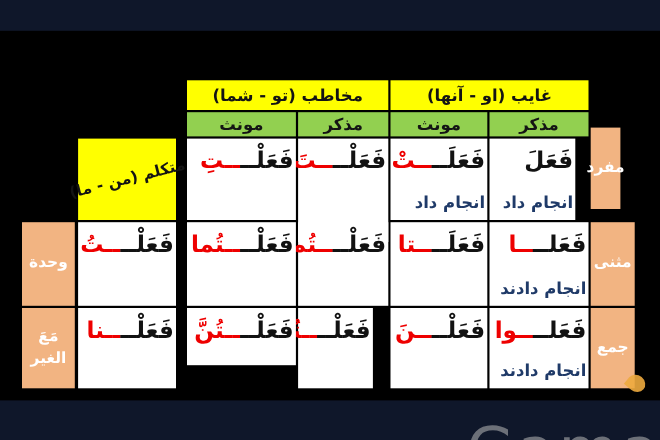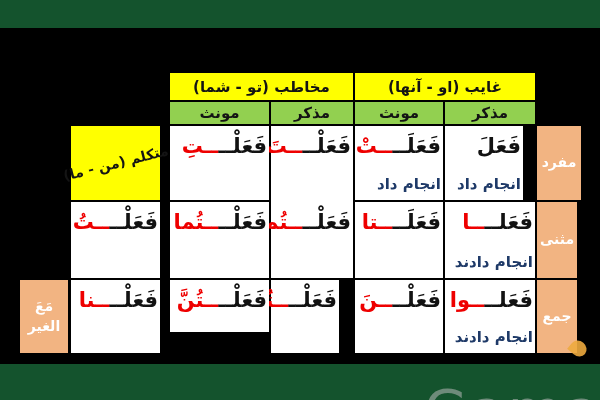--- a/index.html
+++ b/index.html
@@ -1,16 +1,16 @@
 <!DOCTYPE html>
 <html lang="fa"><head>
 <meta charset="utf-8">
 <style>
   html,body{margin:0;padding:0;background:#e9e9e9;}
-  .stage{position:relative;width:600px;height:400px;background:#14532d;overflow:hidden;
+  .stage{position:relative;width:600px;height:400px;background:#0f172a;overflow:hidden;
          font-family:"DejaVu Sans",sans-serif;}
   .band{position:absolute;left:0;top:28px;width:600px;height:336px;background:#000;}
   .cell{position:absolute;box-sizing:border-box;}
   .hdr-yellow{background:#ffff00;color:#141414;font-weight:bold;font-size:15px;
       display:flex;align-items:center;justify-content:center;white-space:nowrap;}
   .hdr-green{background:#92d050;color:#141414;font-weight:bold;font-size:15px;
       display:flex;align-items:center;justify-content:center;}
   .lbl{background:#f2b482;color:#ffffff;font-weight:bold;font-size:14px;line-height:1.4;
       display:flex;align-items:center;justify-content:center;text-align:center;padding:2px;}
   .vcell{background:#ffffff;display:flex;flex-direction:column;align-items:flex-start;
@@ -37,24 +37,25 @@
 
   <div class="cell hdr-green" style="left:170px;top:102px;width:99px;height:22px" dir="rtl">مونث</div>
   <div class="cell hdr-green" style="left:271px;top:102px;width:82px;height:22px" dir="rtl">مذکر</div>
   <div class="cell hdr-green" style="left:355px;top:102px;width:88px;height:22px" dir="rtl">مونث</div>
   <div class="cell hdr-green" style="left:445px;top:102px;width:90px;height:22px" dir="rtl">مذکر</div>
 
   <div class="cell motakallem" style="left:71px;top:126px;width:89px;height:74px">
     <span class="rot" dir="rtl">متکلم (من - ما)</span>
   </div>
 
-  <div class="cell lbl" style="left:537px;top:126px;width:44px;height:74px" dir="rtl">مفرد</div>
+  <div class="cell lbl" style="left:537px;top:116px;width:27px;height:74px" dir="rtl">مفرد</div>
   <div class="cell lbl" style="left:537px;top:202px;width:40px;height:76px" dir="rtl">مثنی</div>
   <div class="cell lbl" style="left:537px;top:280px;width:40px;height:73px" dir="rtl">جمع</div>
 
+  <div class="cell lbl" style="left:20px;top:202px;width:48px;height:76px" dir="rtl">وحدة</div>
   <div class="cell lbl" style="left:20px;top:280px;width:48px;height:73px" dir="rtl">مَعَ الغیر</div>
 
   <div class="cell vcell" style="left:445px;top:126px;width:78px;height:74px" dir="rtl">
     <div class="verb"><span class="stem">فَعَلَ</span><span class="end"></span></div>
     <div class="trans">انجام داد</div>
   </div>
   <div class="cell vcell" style="left:355px;top:126px;width:88px;height:74px" dir="rtl">
     <div class="verb"><span class="stem">فَعَلَــ</span><span class="end">ــتْ</span></div>
     <div class="trans">انجام داد</div>
   </div>

